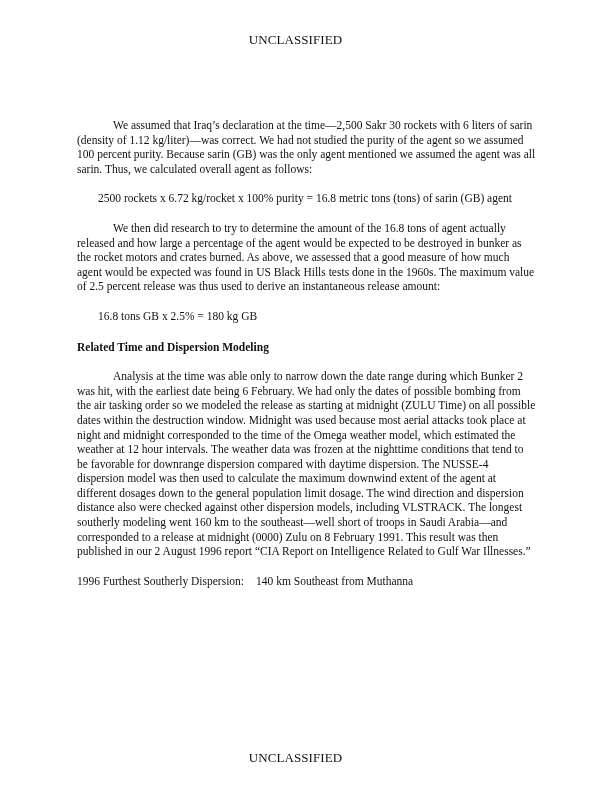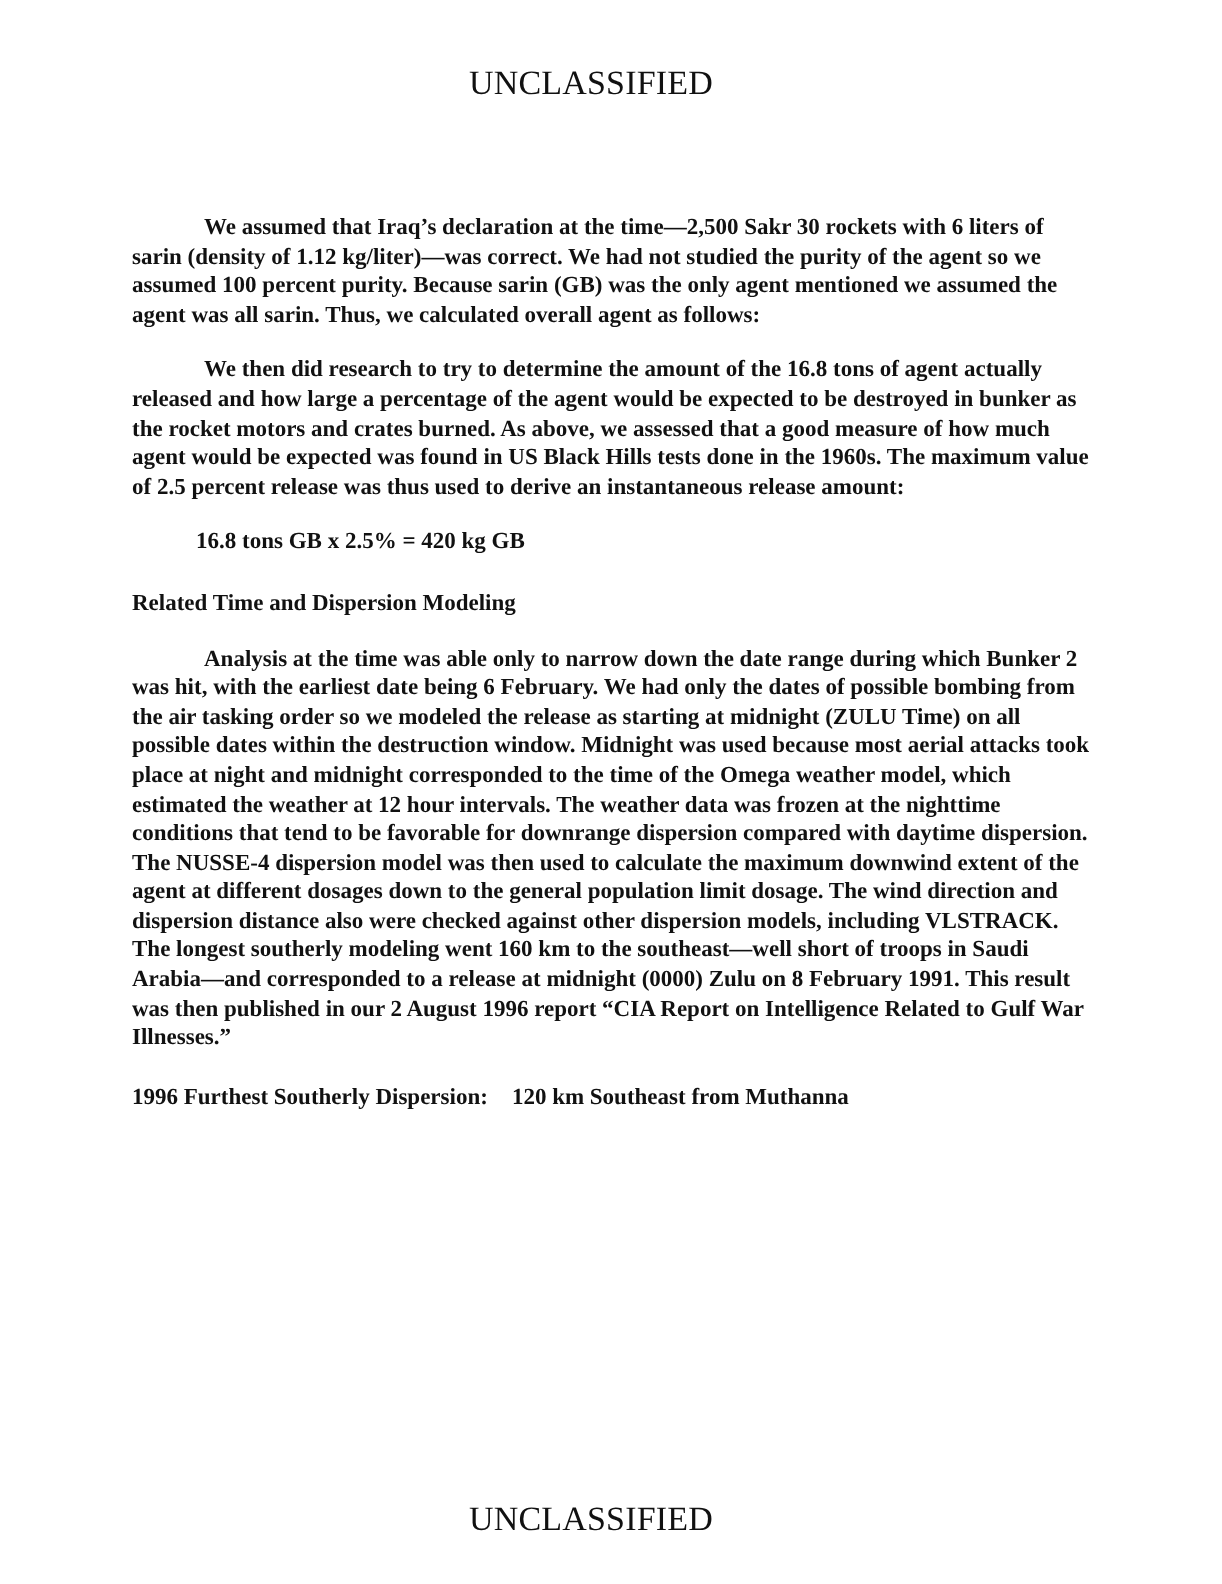--- a/index.html
+++ b/index.html
@@ -3,50 +3,51 @@
 <meta charset="utf-8">
 <style>
   html, body { margin: 0; padding: 0; background: #ffffff; }
   body {
     width: 611px; height: 792px; position: relative; overflow: hidden;
     font-family: "Liberation Serif", "DejaVu Serif", serif;
     color: #111111;
   }
   .classif {
     position: absolute; left: 0; width: 591px; text-align: center;
-    font-size: 17px; letter-spacing: 0.1px;
+    font-size: 13px; letter-spacing: 0.1px;
   }
   #top-marking { top: 32px; }
   #bottom-marking { top: 750px; }
   .content {
     position: absolute; left: 62px; top: 103px; width: 490px;
     font-size: 11.5px; line-height: 14.6px;
   }
-  .content p { margin: 4px; text-align: left; font-weight: bold; }
+  .content p { margin: 15px; text-align: left; }
   .indent { text-indent: 36px; }
   .eq { margin-left: 36px !important; }
   .heading { font-weight: bold; }
   .gap-s { margin-top: 13px !important; }
   .gap-m { margin-top: 16px !important; }
   .gap-l { margin-top: 15px !important; }
   .summary .sp { display: inline-block; width: 12px; }
 </style>
 </head>
 <body>
 
 <div id="top-marking" class="classif">UNCLASSIFIED</div>
 
 <div class="content">
   <p class="indent">We assumed that Iraq’s declaration at the time—2,500 Sakr 30 rockets with 6 liters of sarin (density of 1.12 kg/liter)—was correct.  We had not studied the purity of the agent so we assumed 100 percent purity.  Because sarin (GB) was the only agent mentioned we assumed the agent was all sarin.  Thus, we calculated overall agent as follows:</p>
 
+  <p class="eq gap-s">2500 rockets x 6.72 kg/rocket x 100% purity = 16.8 metric tons (tons) of sarin (GB) agent</p>
 
   <p class="indent gap-s">We then did research to try to determine the amount of the 16.8 tons of agent actually released and how large a percentage of the agent would be expected to be destroyed in bunker as the rocket motors and crates burned.  As above, we assessed that a good measure of how much agent would be expected was found in US Black Hills tests done in the 1960s. The maximum value of 2.5 percent release was thus used to derive an instantaneous release amount:</p>
-  <p class="eq gap-s">16.8 tons GB x 2.5% = 420 kg GB</p>
+  <p class="eq gap-s">16.8 tons GB x 2.5% = 180 kg GB</p>
 
   <p class="heading gap-m">Related Time and Dispersion Modeling</p>
   <p class="indent gap-s">Analysis at the time was able only  to narrow down the date range during which Bunker 2 was hit, with the earliest date being 6 February.  We had only the dates of possible bombing from the air tasking order so we modeled the release as starting at midnight (ZULU Time) on all possible dates within the destruction window.  Midnight was used because most aerial attacks took place at night and midnight corresponded to the time of the Omega weather model, which estimated the weather at 12 hour intervals.  The weather data was frozen at the nighttime conditions that tend to be favorable for downrange dispersion compared with daytime dispersion. The NUSSE-4 dispersion model was then used to calculate the maximum downwind extent of the agent at different dosages down to the general population limit dosage.  The wind direction and dispersion distance also were checked against other dispersion models, including VLSTRACK.  The longest southerly modeling went 160 km to the southeast—well short of troops in Saudi Arabia—and corresponded to a release at midnight (0000) Zulu on 8 February 1991.  This result was then published in our 2 August 1996 report “CIA Report on Intelligence Related to Gulf War Illnesses.”</p>
 
   <p class="summary gap-l">
-    <span>1996 Furthest Southerly Dispersion:</span><span class="sp"></span><span>120 km Southeast from Muthanna</span>
+    <span>1996 Furthest Southerly Dispersion:</span><span class="sp"></span><span>140 km Southeast from Muthanna</span>
   </p>
 </div>
 
 <div id="bottom-marking" class="classif">UNCLASSIFIED</div>
 
 </body></html>

